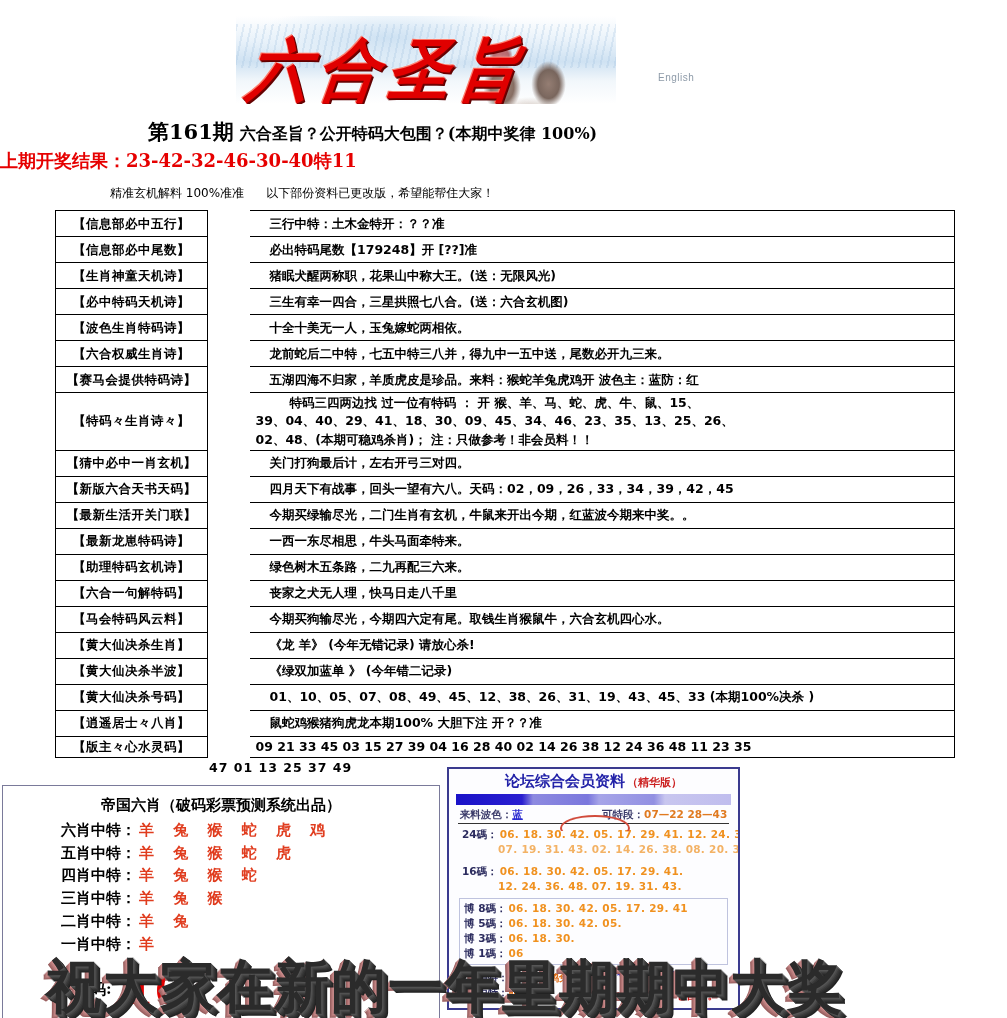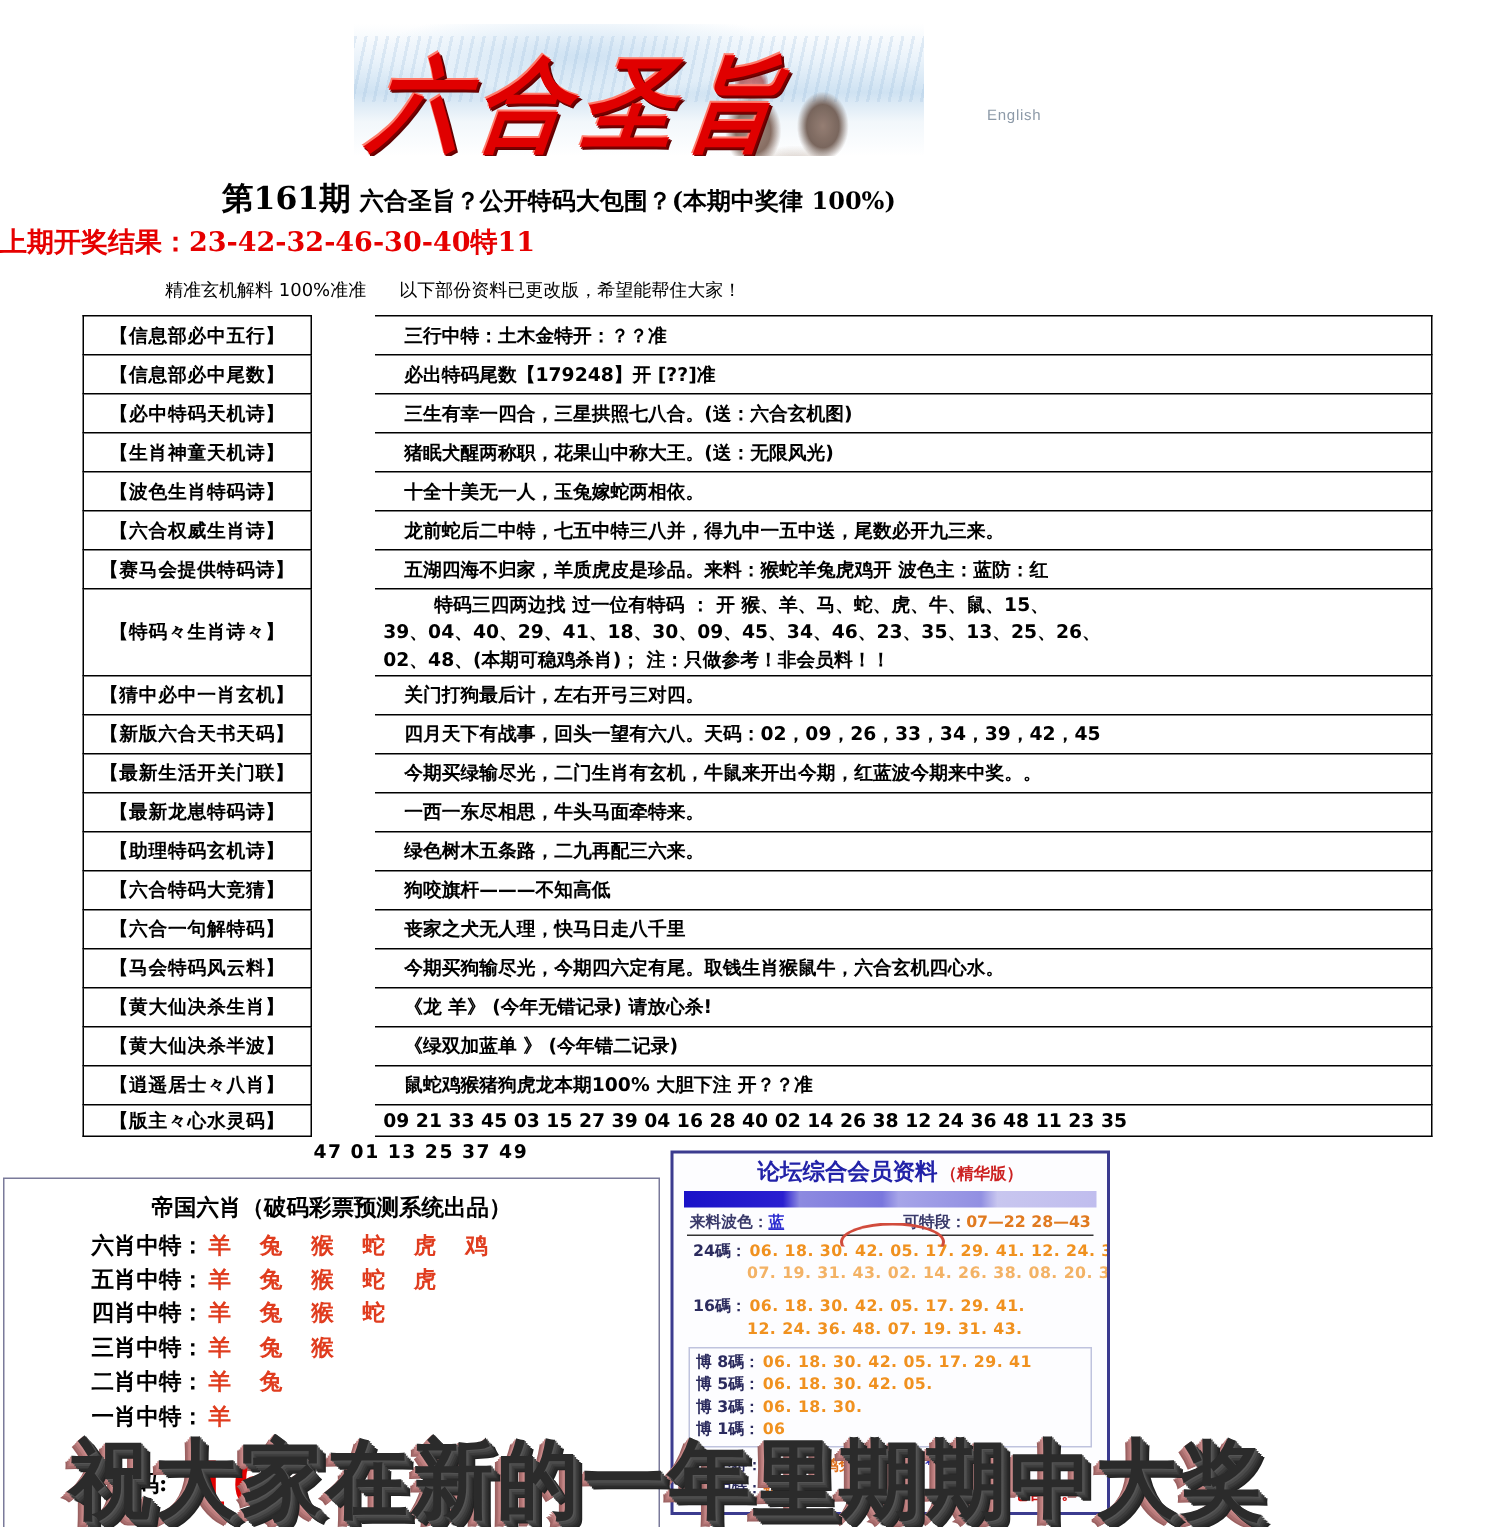--- a/index.html
+++ b/index.html
@@ -341,29 +341,29 @@
         <td class="val"><span class="val-indent">三行中特：土木金特开：？？准</span></td>
       </tr>
 
       <tr class="tall">
         <td class="label">【信息部必中尾数】</td>
         <td class="spacer"></td>
         <td class="val"><span class="val-indent">必出特码尾数【179248】开 [??]准</span></td>
       </tr>
 
       <tr class="tall">
+        <td class="label">【生肖神童天机诗】</td>
+        <td class="spacer"></td>
+        <td class="val"><span class="val-indent">猪眠犬醒两称职，花果山中称大王。(送：无限风光)</span></td>
+      </tr>
+
+      <tr class="tall">
         <td class="label">【必中特码天机诗】</td>
         <td class="spacer"></td>
         <td class="val"><span class="val-indent">三生有幸一四合，三星拱照七八合。(送：六合玄机图)</span></td>
-      </tr>
-
-      <tr class="tall">
-        <td class="label">【生肖神童天机诗】</td>
-        <td class="spacer"></td>
-        <td class="val"><span class="val-indent">猪眠犬醒两称职，花果山中称大王。(送：无限风光)</span></td>
       </tr>
 
       <tr class="tall">
         <td class="label">【波色生肖特码诗】</td>
         <td class="spacer"></td>
         <td class="val"><span class="val-indent">十全十美无一人，玉兔嫁蛇两相依。</span></td>
       </tr>
 
       <tr class="tall">
         <td class="label">【六合权威生肖诗】</td>
@@ -410,25 +410,20 @@
         <td class="spacer"></td>
         <td class="val"><span class="val-indent">一西一东尽相思，牛头马面牵特来。</span></td>
       </tr>
 
       <tr class="tall">
         <td class="label">【助理特码玄机诗】</td>
         <td class="spacer"></td>
         <td class="val"><span class="val-indent">绿色树木五条路，二九再配三六来。</span></td>
       </tr>
 
-      <tr class="tall">
-        <td class="label">【六合特码大竞猜】</td>
-        <td class="spacer"></td>
-        <td class="val"><span class="val-indent">狗咬旗杆———不知高低</span></td>
-      </tr>
 
       <tr class="tall">
         <td class="label">【六合一句解特码】</td>
         <td class="spacer"></td>
         <td class="val"><span class="val-indent">丧家之犬无人理，快马日走八千里</span></td>
       </tr>
 
       <tr class="tall">
         <td class="label">【马会特码风云料】</td>
         <td class="spacer"></td>
@@ -440,20 +435,25 @@
         <td class="spacer"></td>
         <td class="val"><span class="val-indent">《龙 羊》      (今年无错记录) 请放心杀!</span></td>
       </tr>
 
       <tr class="tall">
         <td class="label">【黄大仙决杀半波】</td>
         <td class="spacer"></td>
         <td class="val"><span class="val-indent">《绿双加蓝单 》          (今年错二记录)</span></td>
       </tr>
 
+      <tr class="tall">
+        <td class="label">【黄大仙决杀号码】</td>
+        <td class="spacer"></td>
+        <td class="val"><span class="val-indent">01、10、05、07、08、49、45、12、38、26、31、19、43、45、33  (本期100%决杀 )</span></td>
+      </tr>
 
       <tr class="tall">
         <td class="label">【逍遥居士々八肖】</td>
         <td class="spacer"></td>
         <td class="val"><span class="val-indent">鼠蛇鸡猴猪狗虎龙本期100% 大胆下注    开？？准</span></td>
       </tr>
 
       <tr>
         <td class="label">【版主々心水灵码】</td>
         <td class="spacer"></td>

